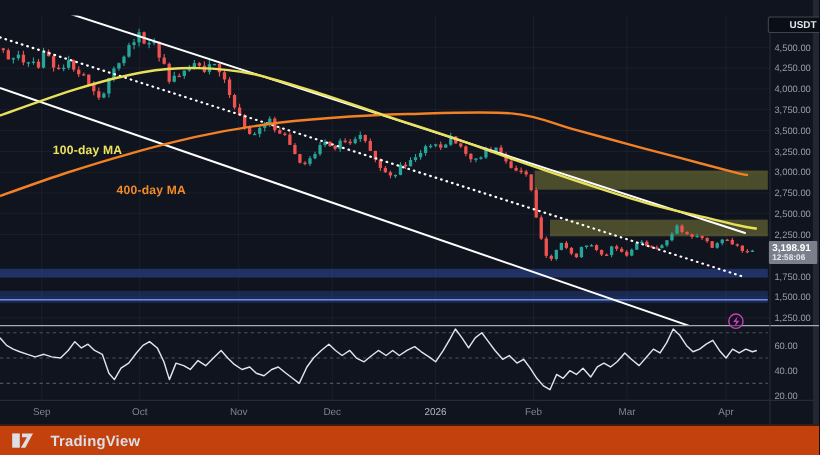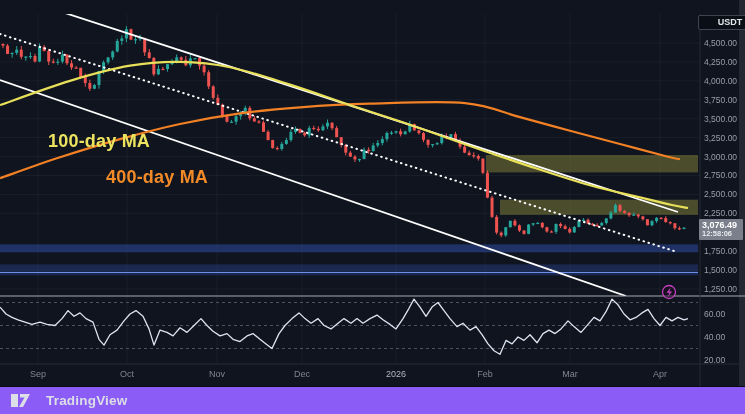--- a/index.html
+++ b/index.html
@@ -3,28 +3,28 @@
 <meta charset="utf-8">
 <style>
   html,body{margin:0;padding:0;background:#000;}
   #app{position:relative;width:745px;height:414px;background:#10141f;overflow:hidden;
        font-family:"Liberation Sans",sans-serif;}
   .attribution{position:absolute;left:0;top:0;width:745px;height:14px;background:#262a33;
        color:#c3c6cc;font-size:9px;line-height:14px;padding-left:5px;box-sizing:border-box;white-space:nowrap;}
   .usdt-badge{position:absolute;left:698px;top:15px;width:38px;height:13px;background:#0a0e17;
        border:1px solid #3f4450;border-radius:2px;color:#e3e5ea;font-size:9px;font-weight:bold;
        text-align:center;line-height:13px;padding-left:12px;}
-  .ma-label{position:absolute;font-weight:bold;font-size:18px;letter-spacing:.2px;}
+  .ma-label{position:absolute;font-weight:bold;font-size:11px;letter-spacing:.2px;}
   .ma-label.ma100{left:48px;top:131px;color:#ece45f;}
   .ma-label.ma200{left:106px;top:167px;color:#f28a28;}
   .price-badge{position:absolute;left:699px;top:219px;width:44px;background:#7a7f8b;border-radius:1px;
        padding:1px 3px 2px 3px;box-sizing:border-box;}
   .price-badge .p{color:#ffffff;font-size:9px;font-weight:bold;line-height:10px;white-space:nowrap;}
   .price-badge .c{color:#e6e8ee;font-size:7.5px;line-height:8px;white-space:nowrap;font-weight:bold;}
-  .footer{position:absolute;left:0;top:386px;width:745px;height:28px;background:#8b5cf6;
+  .footer{position:absolute;left:0;top:386px;width:745px;height:28px;background:#c2410c;
        border-top:1px solid #0a0d14;box-sizing:border-box;display:flex;align-items:center;}
   .footer .brand{color:#dcdfe5;font-size:13.5px;font-weight:bold;margin-left:8px;letter-spacing:.2px;}
   .footer svg{margin-left:11px;}
   svg text{font-family:"Liberation Sans",sans-serif;}
 </style>
 </head>
 <body>
 
 <div id="app">
   <div class="attribution">Sheyanne created with TradingView.com, Apr 03, 2026 11:01 UTC</div>
@@ -423,21 +423,21 @@
         <path d="M670.6 287.6 l-4.2 5.2 h2.8 l-1.4 4.2 4.4-5.4 h-2.8 z" fill="#c340bd"></path>
       </g>
     </svg>
 
   <div class="usdt-badge">USDT</div>
 
   <div class="ma-label ma100">100-day MA</div>
   <div class="ma-label ma200">400-day MA</div>
 
   <div class="price-badge">
-    <div class="p">3,076.49</div>
+    <div class="p">3,198.91</div>
     <div class="c">12:58:06</div>
   </div>
 
   <div class="footer">
     <svg width="27" height="16" viewBox="0 0 27 16">
       <rect x="0" y="1" width="7" height="13" fill="#dcdfe5"></rect>
       <path d="M9 1 h10 l-7 13 h-4 l5.5-9.5 H9 z" fill="#dcdfe5"></path>
     </svg>
     <span class="brand">TradingView</span>
   </div>

